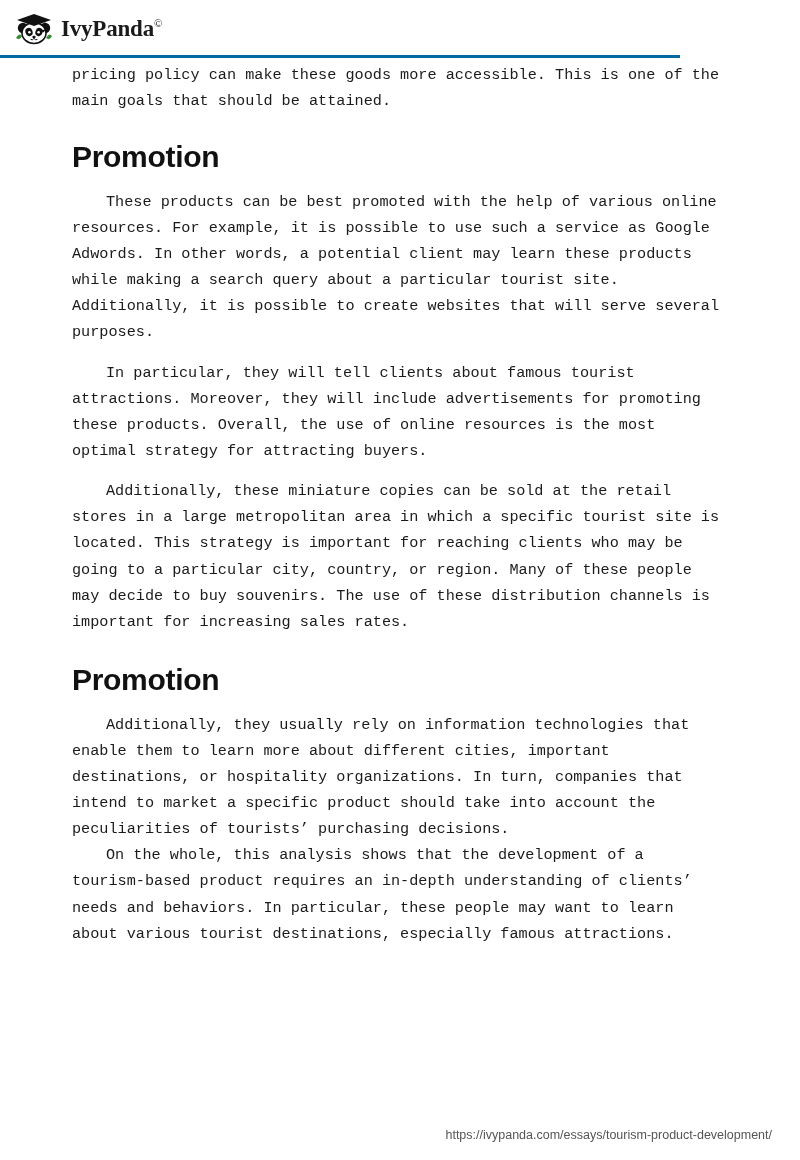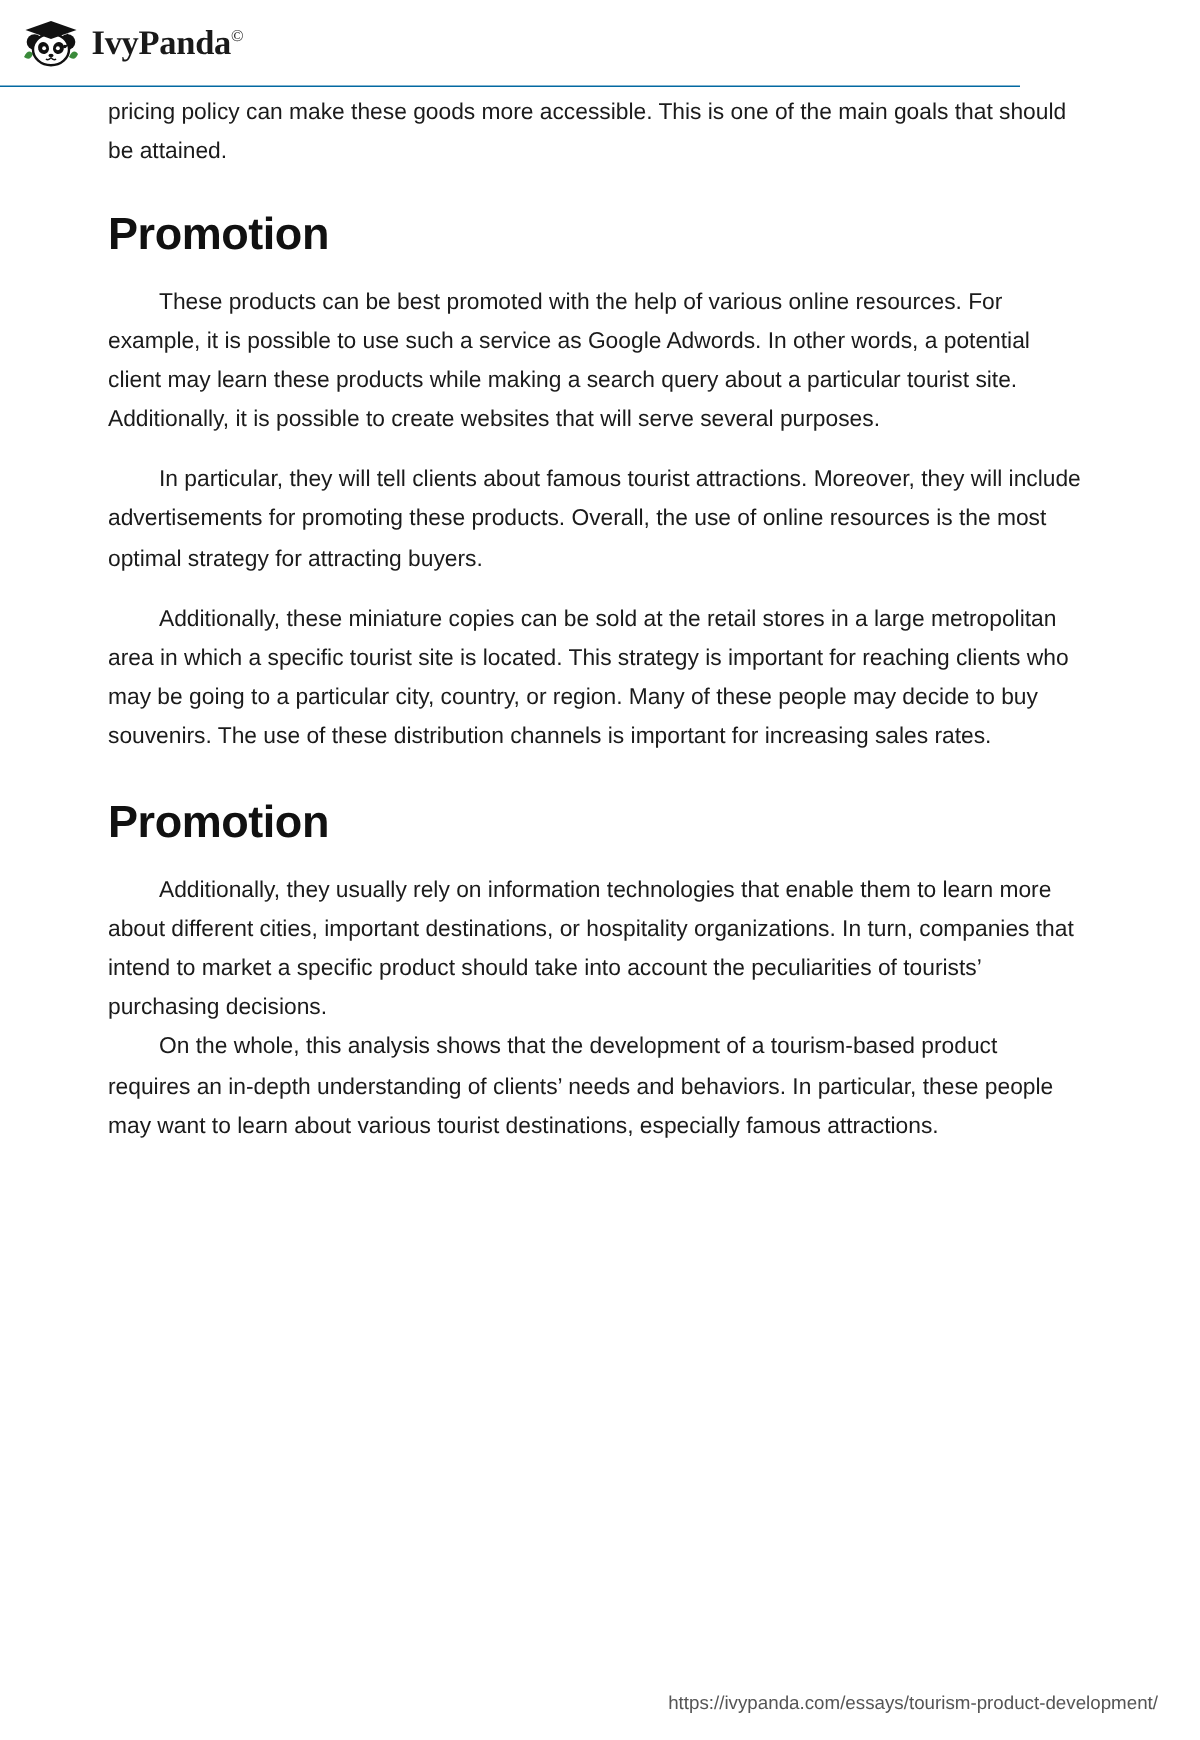--- a/index.html
+++ b/index.html
@@ -22,21 +22,21 @@
     box-sizing: border-box;
   }
 
   
   .header {
     position: absolute;
     top: 0;
     left: 0;
     width: 680px;
     height: 58px;
-    border-bottom: 1px solid #0369a1;
+    border-bottom: 3px solid #0369a1;
     box-sizing: border-box;
   }
   .brand {
     position: absolute;
     left: 14px;
     top: 12px;
     display: flex;
     align-items: center;
     gap: 7px;
   }
@@ -86,20 +86,21 @@
   }
   h2.section.first {
     margin-top: 26px;
   }
   p.para {
     font-size: 15.2px;
     line-height: 1.72;
     margin: 0 0 14px 0;
     color: #1b1b1b;
     text-align: left;
+    font-family: Liberation Mono, monospace;
   }
   p.para.indent {
     text-indent: 34px;
   }
   p.para.tight {
     margin-bottom: 0;
   }
 
   
   .footer {

